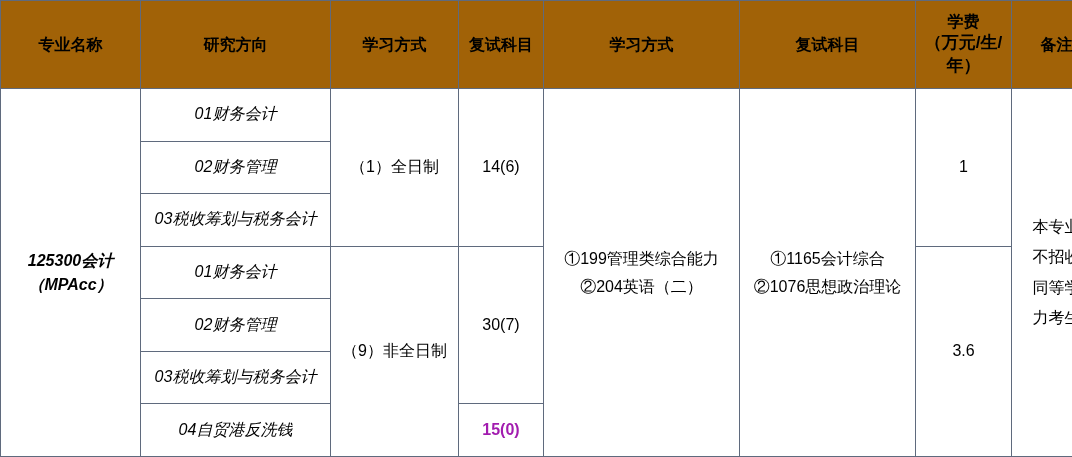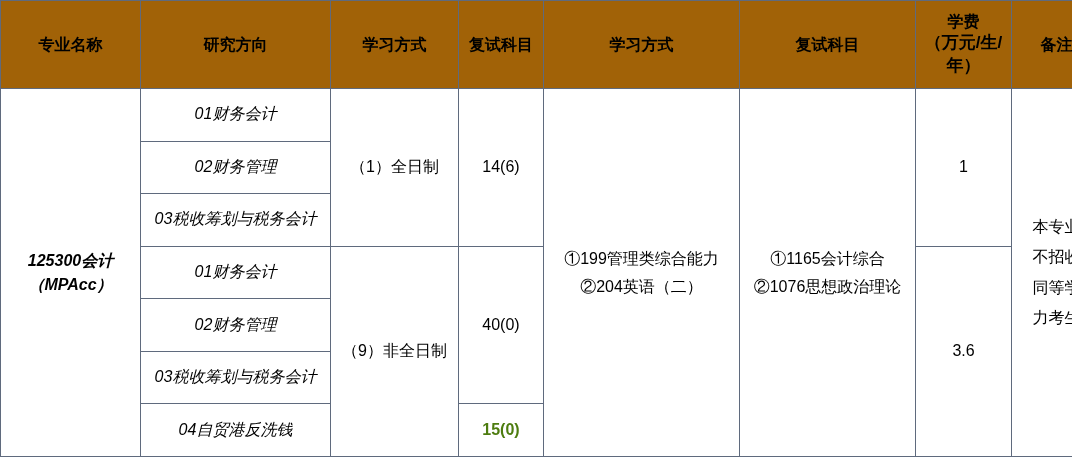--- a/index.html
+++ b/index.html
@@ -55,21 +55,21 @@
   .mode-cell {
     text-align: left;
     padding-left: 14px;
     font-size: 16px;
   }
   .count-cell {
     font-weight: normal;
     font-size: 17px;
   }
   .count-red {
-    color: #4d7c0f;
+    color: #a21caf;
     font-weight: bold;
     font-size: 17px;
   }
   .subject-cell {
     text-align: left;
     padding-left: 8px;
     line-height: 1.75;
     font-size: 16px;
   }
   .fee-cell {
@@ -149,21 +149,21 @@
       <td class="dir-cell">02财务管理</td>
     </tr>
 
     <tr class="row-h">
       <td class="dir-cell">03税收筹划与税务会计</td>
     </tr>
 
     <tr class="row-h">
       <td class="dir-cell">01财务会计</td>
       <td class="mode-cell" rowspan="4">（9）非全日制</td>
-      <td class="count-cell" rowspan="3">40(0)</td>
+      <td class="count-cell" rowspan="3">30(7)</td>
       <td class="fee-cell" rowspan="4">3.6</td>
     </tr>
 
     <tr class="row-h">
       <td class="dir-cell">02财务管理</td>
     </tr>
 
     <tr class="row-h">
       <td class="dir-cell">03税收筹划与税务会计</td>
     </tr>

